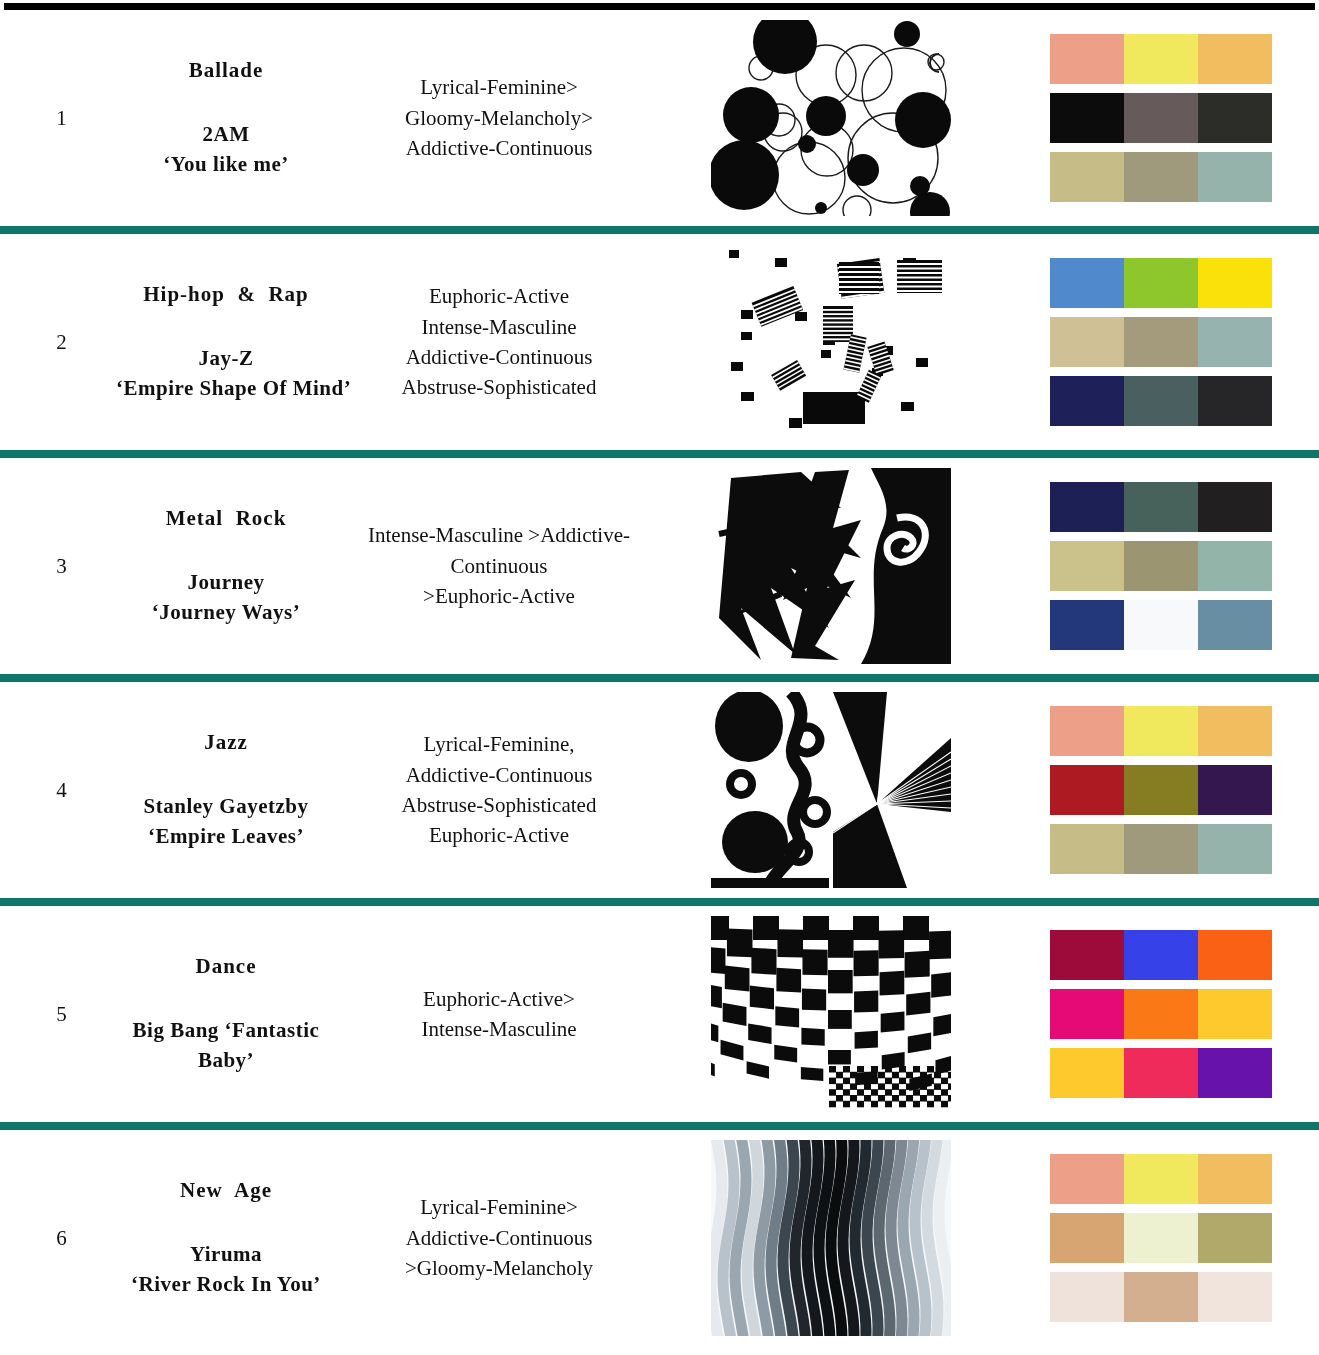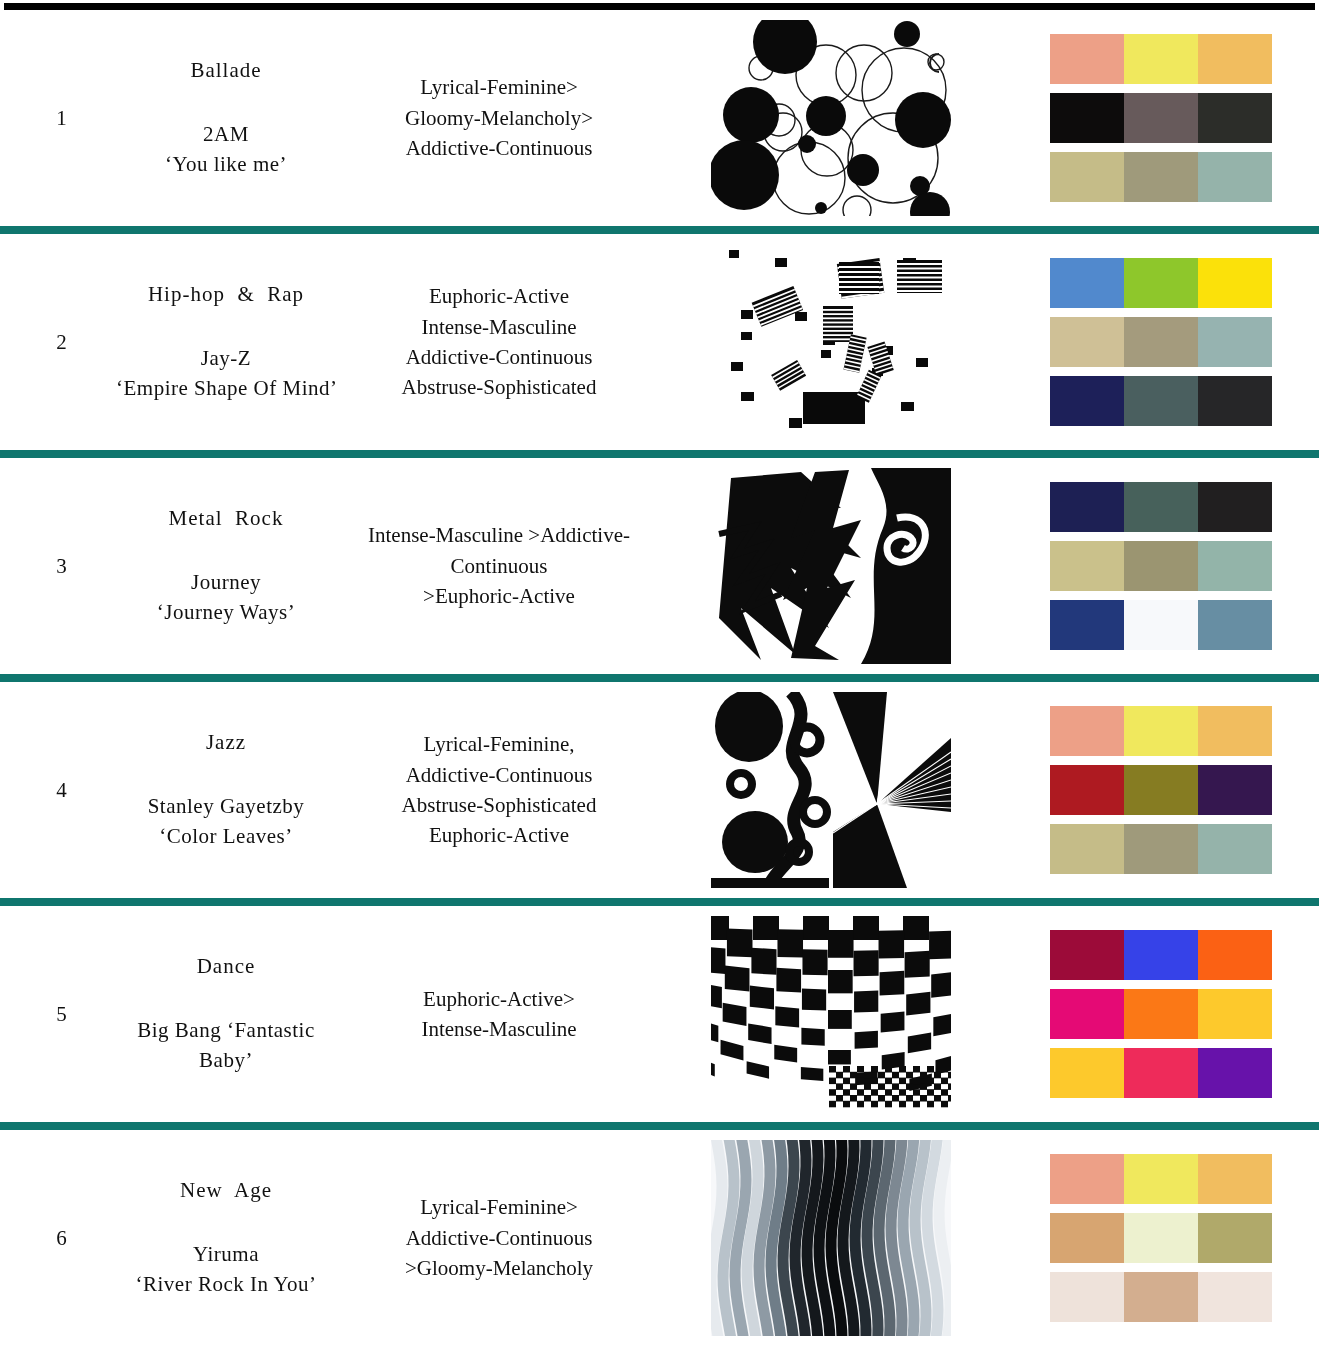--- a/index.html
+++ b/index.html
@@ -72,20 +72,21 @@
 
   .row-sep td {
     border-top: 8px solid #0f766e;
   }
 
   
   .title-block {
     font-size: 21px;
     line-height: 1.42;
     padding: 6px 4px;
+    font-weight: bold;
   }
   .title-genre { letter-spacing: 1px; white-space: pre; }
   .title-gap { height: 34px; }
   .title-artist { letter-spacing: 0.5px; white-space: pre; }
   .title-song { letter-spacing: 0.5px; white-space: pre; }
 
   
   .lang-block {
     font-size: 21px;
     line-height: 1.45;
@@ -404,21 +405,21 @@
             </div>
           </td>
         </tr>
         <tr class="row-sep">
           <td class="num-cell">4</td>
           <td class="cell">
             <div class="title-block">
               <div class="title-genre">Jazz</div>
               <div class="title-gap"></div>
               <div class="title-artist">Stanley Gayetzby</div>
-              <div class="title-song">‘Color Leaves’</div>
+              <div class="title-song">‘Empire Leaves’</div>
             </div>
           </td>
           <td class="cell">
             <div class="lang-block">
               <div class="lang-line">Lyrical-Feminine,</div>
               <div class="lang-line">Addictive-Continuous</div>
               <div class="lang-line">Abstruse-Sophisticated</div>
               <div class="lang-line">Euphoric-Active</div>
             </div>
           </td>

